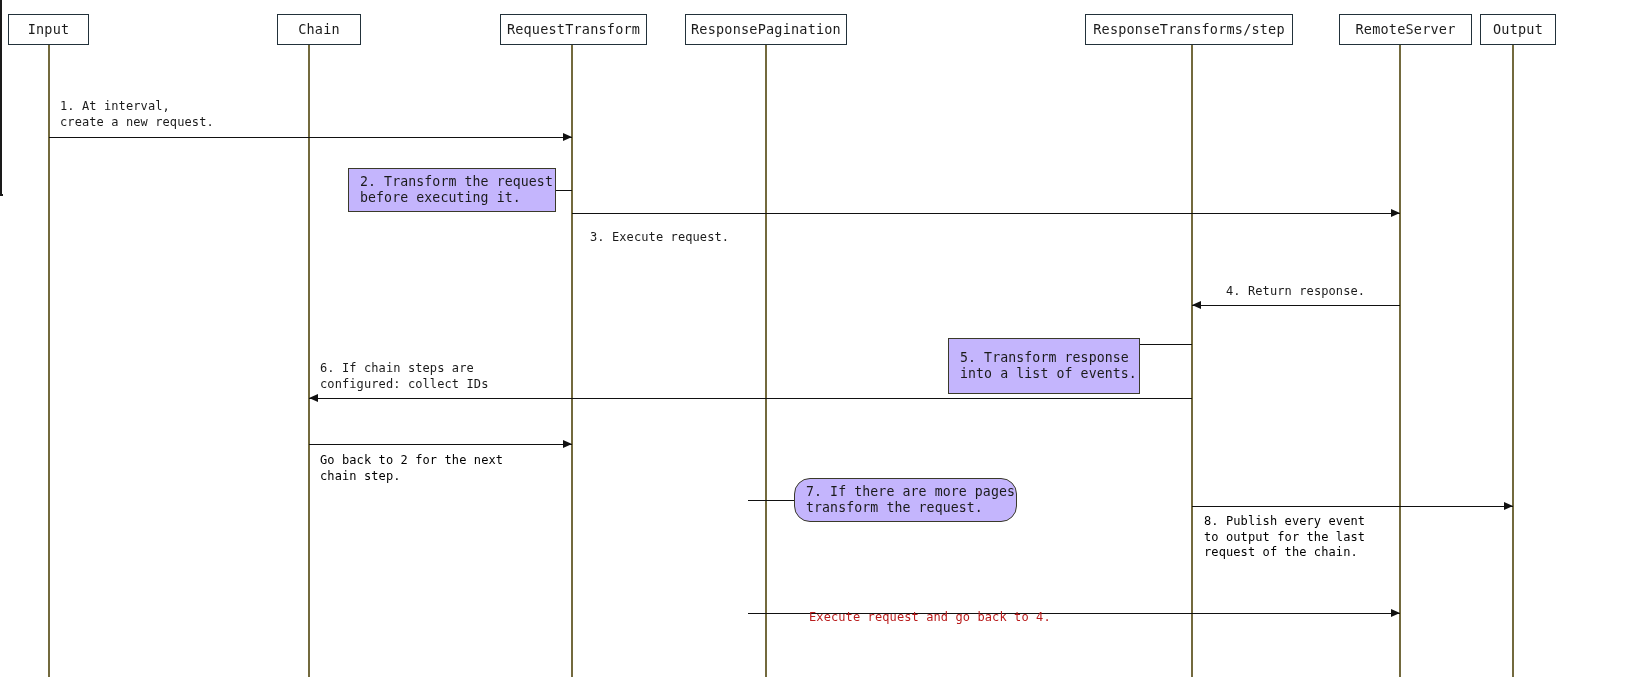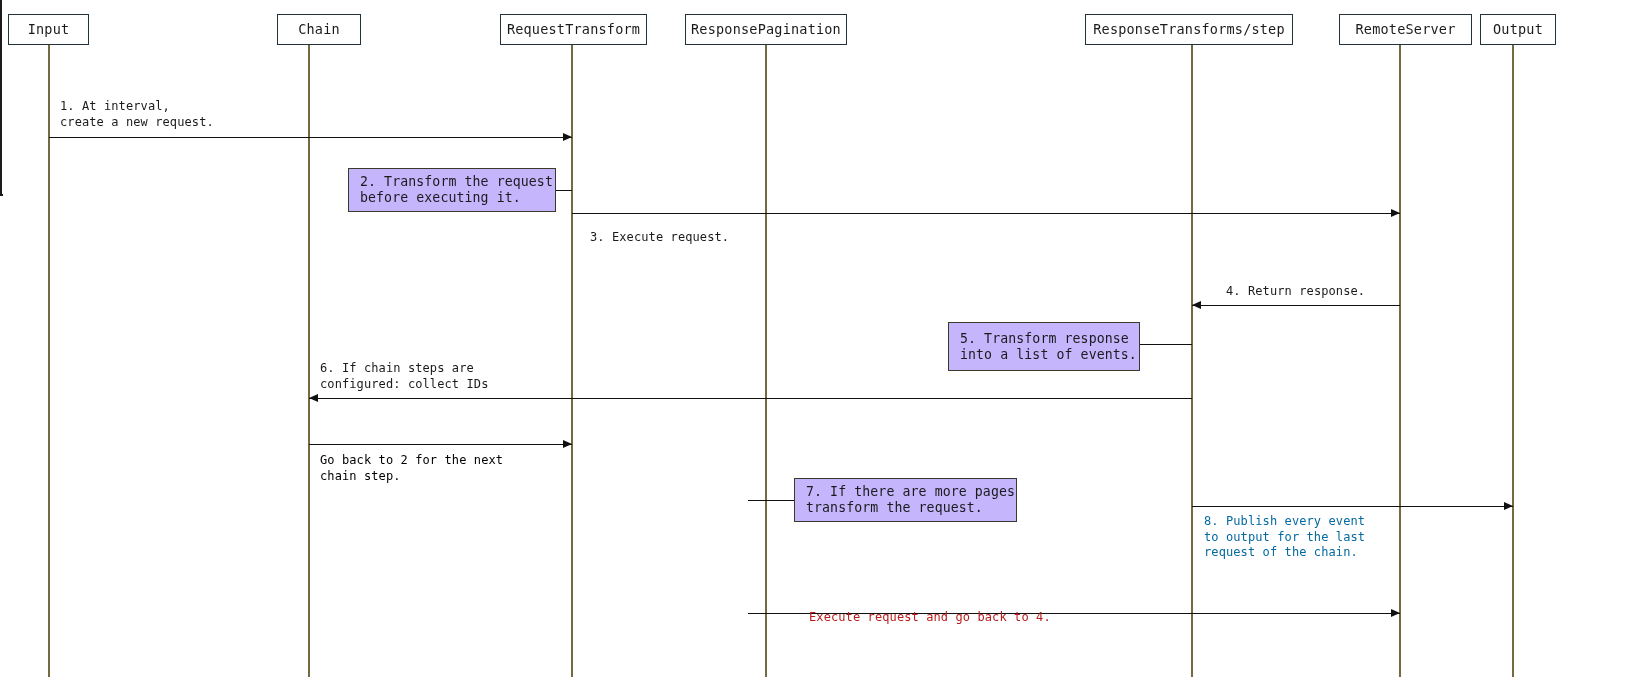--- a/index.html
+++ b/index.html
@@ -139,36 +139,36 @@
       <div class="msg-line" style="left: 309px; top: 398px; width: 883px; background: rgb(17, 17, 17);"></div>
       <div class="arrowhead left" style="top: 394.2px; left: 309px; border-right-color: rgb(17, 17, 17);"></div>
       <div class="msg-label" style="left: 320px; top: 361px; color: rgb(27, 27, 27);">6. If chain steps are
 configured: collect IDs</div>
       <div class="msg-line" style="left: 309px; top: 444px; width: 263px; background: rgb(17, 17, 17);"></div>
       <div class="arrowhead right" style="top: 440.2px; left: 563px; border-left-color: rgb(17, 17, 17);"></div>
       <div class="msg-label" style="left: 320px; top: 453px; color: #000000;">Go back to 2 for the next
 chain step.</div>
       <div class="msg-line" style="left: 1192px; top: 506px; width: 321px; background: rgb(17, 17, 17);"></div>
       <div class="arrowhead right" style="top: 502.2px; left: 1504px; border-left-color: rgb(17, 17, 17);"></div>
-      <div class="msg-label" style="left: 1204px; top: 514px; color: #0369a1;">8. Publish every event
+      <div class="msg-label" style="left: 1204px; top: 514px; color: #000000;">8. Publish every event
 to output for the last
 request of the chain.</div>
       <div class="msg-line" style="left: 748px; top: 613px; width: 652px; background: rgb(17, 17, 17);"></div>
       <div class="arrowhead right" style="top: 609.2px; left: 1391px; border-left-color: rgb(17, 17, 17);"></div>
       <div class="msg-label" style="left: 766px; top: 610px; color: #b91c1c; margin-left: 43px;">Execute request and go back to 4.</div>
     </div>
   <div id="notes-layer">
       <div class="note-stub" style="left: 556px; top: 190px; width: 16px; background: rgb(17, 17, 17);"></div>
       <div class="note" style="left: 348px; top: 168px; width: 208px; height: 44px; color: rgb(27, 27, 27);"><span>2. Transform the request
 before executing it.</span></div>
       <div class="note-stub" style="left: 1140px; top: 344px; width: 52px; background: rgb(17, 17, 17);"></div>
-      <div class="note" style="left: 948px; top: 322px; width: 192px; height: 49px; color: rgb(27, 27, 27);"><span>5. Transform response
+      <div class="note" style="left: 948px; top: 338px; width: 192px; height: 56px; color: rgb(27, 27, 27);"><span>5. Transform response
 into a list of events.</span></div>
       <div class="note-stub" style="left: 748px; top: 500px; width: 46px; background: rgb(17, 17, 17);"></div>
-      <div class="note" style="left: 794px; top: 478px; width: 223px; height: 44px; color: rgb(27, 27, 27);"><span>7. If there are more pages
+      <div class="note" style="left: 794px; top: 478px; width: 223px; height: 44px; color: rgb(27, 27, 27); border-radius: 16px;"><span>7. If there are more pages
 transform the request.</span></div>
     </div>
   <div id="participants-layer">
       <div class="participant" style="left: 8px; top: 14px; width: 81px; border-color: rgb(34, 49, 58); color: rgb(27, 27, 27); align-items: center;">
         <span>Input</span>
       </div>
       <div class="participant" style="left: 277px; top: 14px; width: 84px; border-color: rgb(34, 49, 58); color: rgb(27, 27, 27);">
         <span>Chain</span>
       </div>
       <div class="participant" style="left: 500px; top: 14px; width: 147px; border-color: rgb(34, 49, 58); color: rgb(27, 27, 27);">

